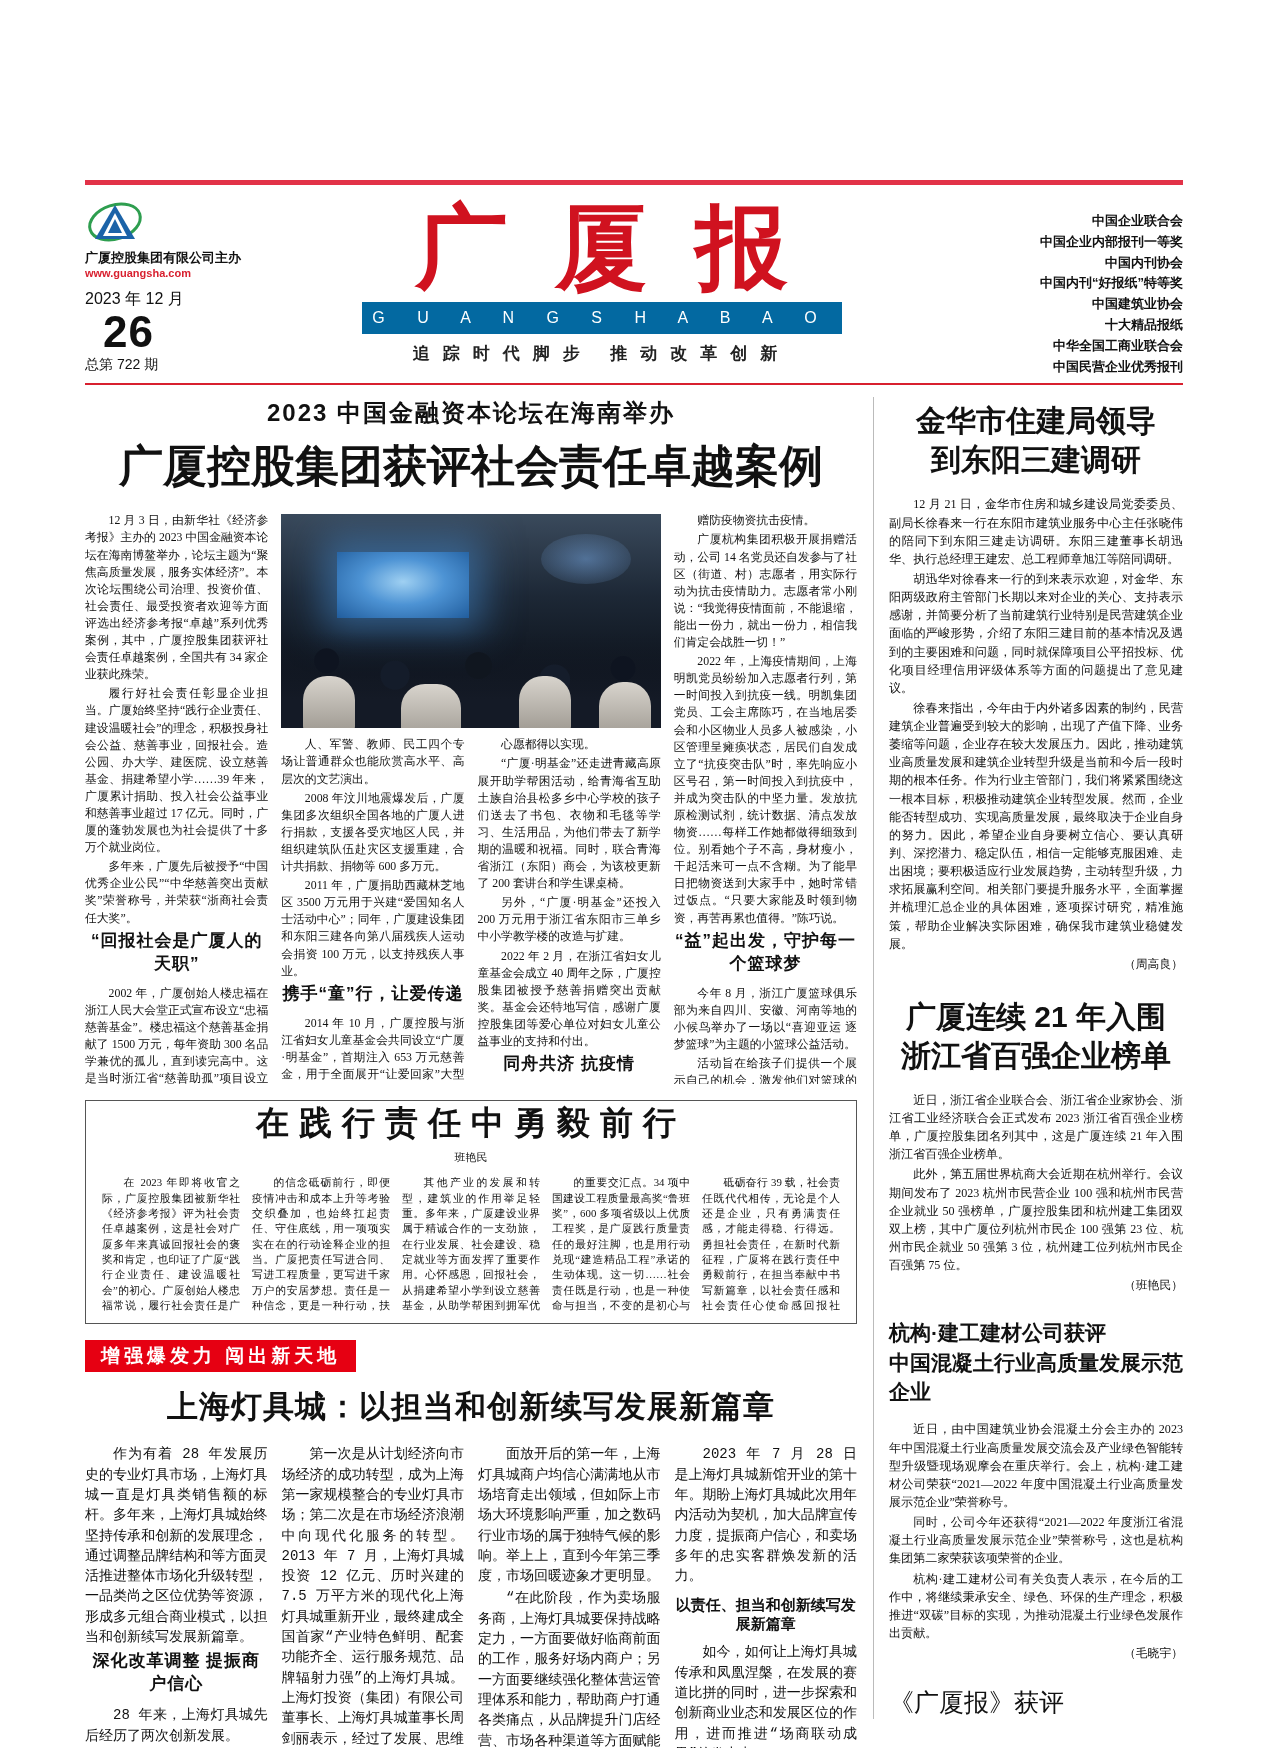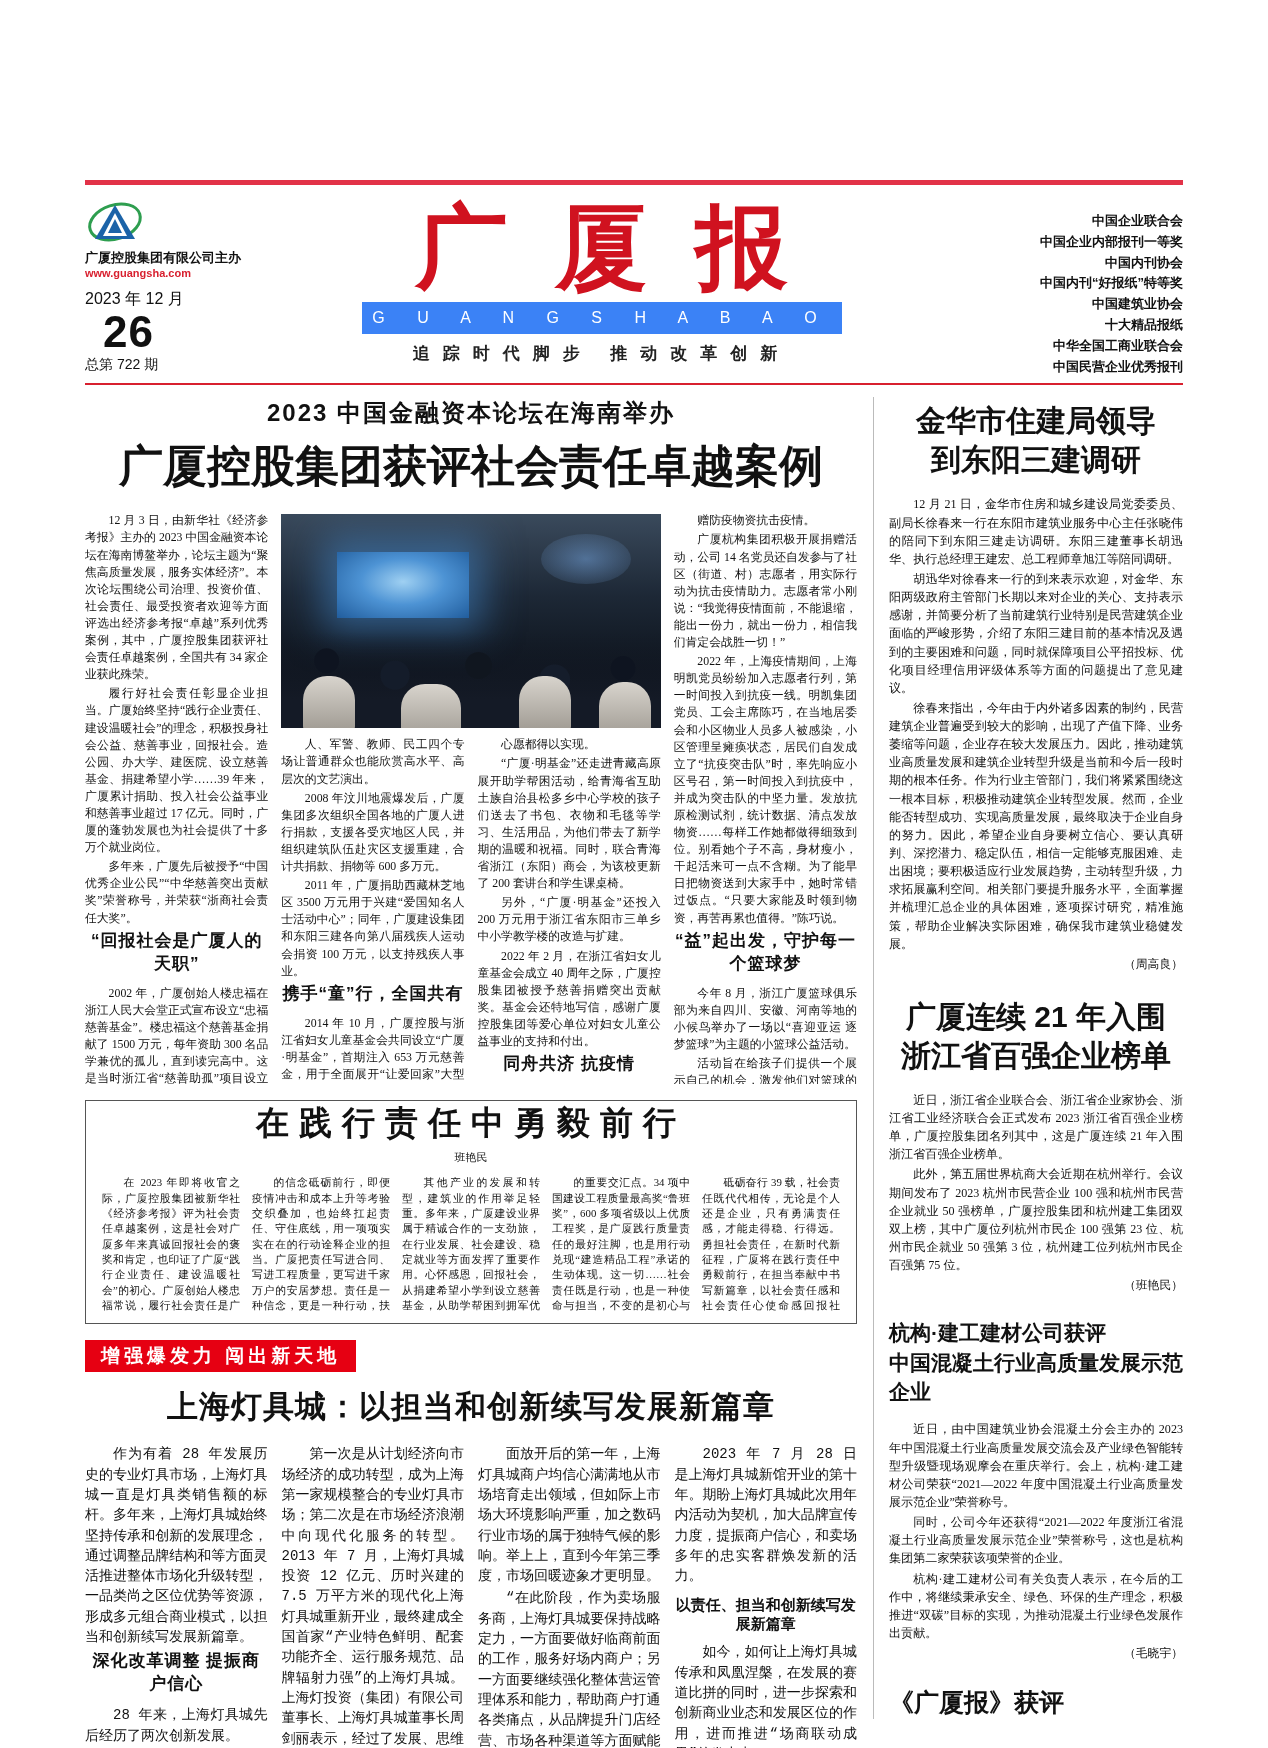--- a/index.html
+++ b/index.html
@@ -13,21 +13,21 @@
   .mh-left{width:235px;}
   .mh-logo{width:60px;height:46px;display:block;}
   .mh-pub{font-size:13px;font-weight:700;margin-top:4px;}
   .mh-url{font-size:11px;color:#d8202f;font-weight:700;}
   .mh-date1{font-size:16px;margin-top:10px;}
   .mh-day{font-size:44px;font-weight:700;line-height:1;margin-left:18px;letter-spacing:1px;}
   .mh-issue{font-size:14px;margin-top:2px;}
   .mh-center{flex:1;text-align:center;}
   .mh-title{font-family:"DejaVu Serif","Liberation Serif",serif;font-weight:700;color:#d0121f;
             font-size:92px;line-height:1.05;letter-spacing:48px;padding-left:48px;white-space:nowrap;}
-  .mh-bluebar{background:#3b82f6;color:#fff;margin:6px auto 0;width:480px;height:32px;line-height:32px;
+  .mh-bluebar{background:#0369a1;color:#fff;margin:6px auto 0;width:480px;height:32px;line-height:32px;
               font-size:16px;letter-spacing:14px;font-weight:500;text-align:center;}
   .mh-slogan{margin-top:8px;font-size:17px;font-weight:700;letter-spacing:13px;color:#222;white-space:nowrap;}
   .mh-right{width:300px;text-align:right;font-size:13px;font-weight:700;line-height:1.6;padding-top:12px;}
   .mh-right div{white-space:nowrap;}
 
   
   .main{display:flex;gap:16px;margin-top:12px;}
   .main-left{width:772px;flex:0 0 772px;}
   .right-rail{flex:1;border-left:1px solid #bbb;padding-left:15px;height:1322px;overflow:hidden;}
 
@@ -76,21 +76,21 @@
   .banner{display:inline-block;background:#e60012;color:#fff;font-size:19px;font-weight:700;
           padding:3px 16px;letter-spacing:4px;}
   .bottom-headline{font-size:31px;font-weight:900;text-align:center;letter-spacing:1px;margin:14px 0 16px;}
   .bottom-cols{display:flex;gap:14px;height:336px;overflow:hidden;}
   .bcol{flex:1;overflow:hidden;}
   .bcol .bp{font-size:14px;font-family:Liberation Mono, monospace;}
 
   
   .rail-art{margin-bottom:24px;}
   .rail-h-lg{font-size:30px;font-weight:900;line-height:1.3;margin:4px 0 16px;text-align:center;}
-  .rail-h-md{font-size:25px;font-weight:700;line-height:1.35;margin:4px 0 16px;}
+  .rail-h-md{font-size:25px;font-weight:400;line-height:1.35;margin:4px 0 16px;}
   .rail-h-sm{font-size:21px;font-weight:900;line-height:1.4;margin:4px 0 14px;}
   .rail-art .bp{font-size:12.1px;line-height:1.5;}
 </style>
 </head>
 <body>
 
 <div class="page">
 
   <div class="toprule"></div>
 
@@ -148,21 +148,21 @@
               <p class="bp">12 月 3 日，由新华社《经济参考报》主办的 2023 中国金融资本论坛在海南博鳌举办，论坛主题为“聚焦高质量发展，服务实体经济”。本次论坛围绕公司治理、投资价值、社会责任、最受投资者欢迎等方面评选出经济参考报“卓越”系列优秀案例，其中，广厦控股集团获评社会责任卓越案例，全国共有 34 家企业获此殊荣。</p>
               <p class="bp">履行好社会责任彰显企业担当。广厦始终坚持“践行企业责任、建设温暖社会”的理念，积极投身社会公益、慈善事业，回报社会。造公园、办大学、建医院、设立慈善基金、捐建希望小学……39 年来，广厦累计捐助、投入社会公益事业和慈善事业超过 17 亿元。同时，广厦的蓬勃发展也为社会提供了十多万个就业岗位。</p>
               <p class="bp">多年来，广厦先后被授予“中国优秀企业公民”“中华慈善突出贡献奖”荣誉称号，并荣获“浙商社会责任大奖”。</p>
               <div class="sub-head">“回报社会是广厦人的天职”</div>
               <p class="bp">2002 年，广厦创始人楼忠福在浙江人民大会堂正式宣布设立“忠福慈善基金”。楼忠福这个慈善基金捐献了 1500 万元，每年资助 300 名品学兼优的孤儿，直到读完高中。这是当时浙江省“慈善助孤”项目设立以来，民营企业最大的一笔捐款，同时也是多年来楼忠福数次出资捐助失学儿童的其中一笔。多年来，楼忠福一直以一颗感恩的心来看待自己的事业和回报社会。他说：“我出生于东阳的一个农民家庭，生活的艰辛给我留下深刻的印记。企业的发展，我认为离不开三个方面的因素：一是环境，二是自身努力，三是社会支持，三个因素缺一不可。积极投资、捐助社会公益事业，不仅是拓宽企业发展领域的需要，也是企业家必须承担的社会责任，企业不回报社会，肯定违背了法律，这是很简单的道理。所以，我一直对员工说，广厦人一刻也不能忘记自己的社会责任，一刻也不能停止对事业的追求。回报社会是广厦人的天职！”2003 年，楼忠福被评为中国十大公益事业之星。</p>
             </div>
           <div class="lcol under-photo">
               <p class="bp">人、军警、教师、民工四个专场让普通群众也能欣赏高水平、高层次的文艺演出。</p>
               <p class="bp">2008 年汶川地震爆发后，广厦集团多次组织全国各地的广厦人进行捐款，支援各受灾地区人民，并组织建筑队伍赴灾区支援重建，合计共捐款、捐物等 600 多万元。</p>
               <p class="bp">2011 年，广厦捐助西藏林芝地区 3500 万元用于兴建“爱国知名人士活动中心”；同年，广厦建设集团和东阳三建各向第八届残疾人运动会捐资 100 万元，以支持残疾人事业。</p>
-              <div class="sub-head">携手“童”行，全国共有</div>
+              <div class="sub-head">携手“童”行，让爱传递</div>
               <p class="bp">2014 年 10 月，广厦控股与浙江省妇女儿童基金会共同设立“广厦·明基金”，首期注入 653 万元慈善金，用于全面展开“让爱回家”大型公益活动，通过设置“母亲邮包”“亲情家书”“民工亲子假日”三个公益项目，来实施对贫困母亲、留守儿童、企业民工的帮扶。</p>
             </div>
           <div class="lcol under-photo">
               <p class="bp">心愿都得以实现。</p>
               <p class="bp">“广厦·明基金”还走进青藏高原展开助学帮困活动，给青海省互助土族自治县松多乡中心学校的孩子们送去了书包、衣物和毛毯等学习、生活用品，为他们带去了新学期的温暖和祝福。同时，联合青海省浙江（东阳）商会，为该校更新了 200 套讲台和学生课桌椅。</p>
               <p class="bp">另外，“广厦·明基金”还投入 200 万元用于浙江省东阳市三单乡中小学教学楼的改造与扩建。</p>
               <p class="bp">2022 年 2 月，在浙江省妇女儿童基金会成立 40 周年之际，广厦控股集团被授予慈善捐赠突出贡献奖。基金会还特地写信，感谢广厦控股集团等爱心单位对妇女儿童公益事业的支持和付出。</p>
               <div class="sub-head">同舟共济 抗疫情</div>
             </div>
           <div class="lcol">

